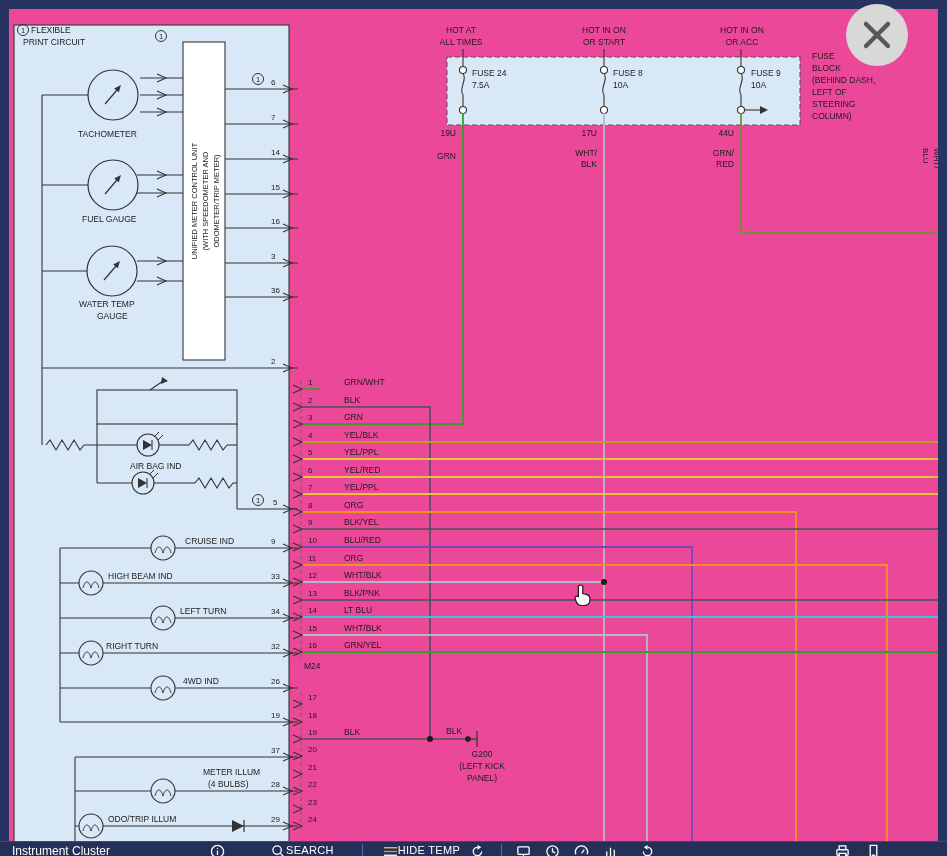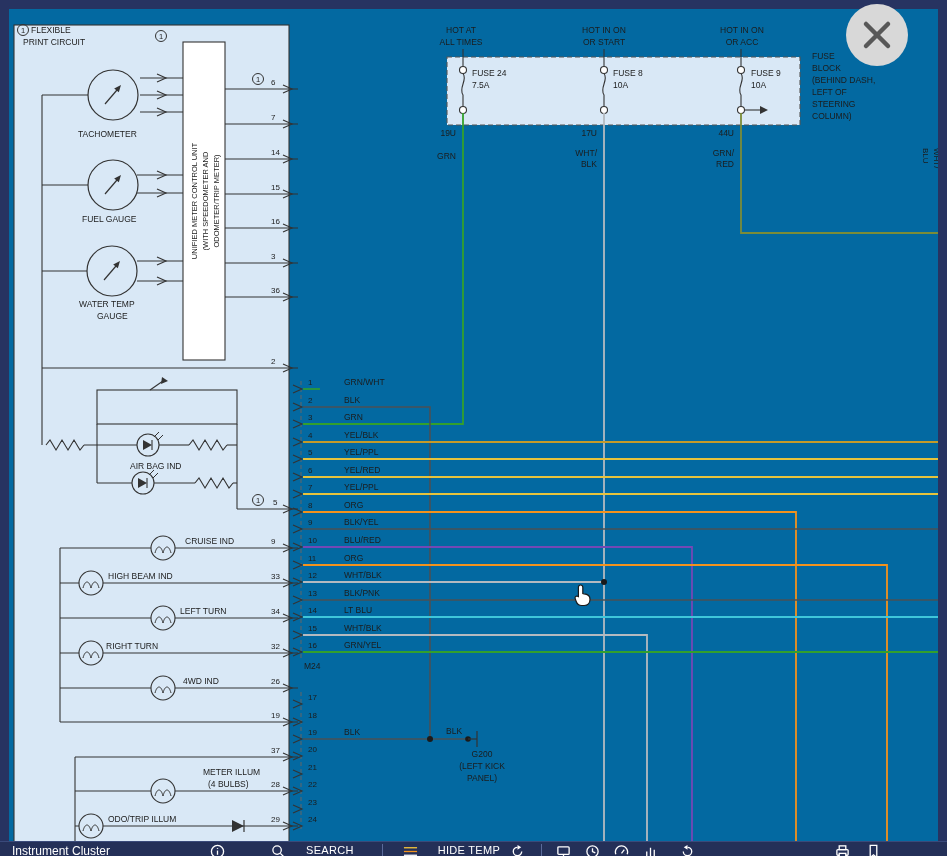--- a/index.html
+++ b/index.html
@@ -1,35 +1,35 @@
 <!DOCTYPE html>
 <html><head>
 <meta charset="utf-8">
 <style>
   *{margin:0;padding:0;box-sizing:border-box}
   html,body{width:947px;height:856px;overflow:hidden;background:#fff;font-family:"Liberation Sans",sans-serif}
-  .stage{position:relative;width:947px;height:856px;overflow:hidden;background:#0369a1}
+  .stage{position:relative;width:947px;height:856px;overflow:hidden;background:#ec4899}
   svg.diagram{position:absolute;left:0;top:0;display:block}
   svg text{font-family:"Liberation Sans",sans-serif;fill:#1c1c1c;font-size:8.5px}
   .t8{font-size:8px}.t75{font-size:7.5px}
   .mid{text-anchor:middle}.end{text-anchor:end}
   .ln{fill:none;stroke:#333;stroke-width:1.1}
   .ln12{fill:none;stroke:#333;stroke-width:1.2}
   .oc{fill:#fff;stroke:#333;stroke-width:1.1}
   .dash{stroke:#666;stroke-width:1;stroke-dasharray:4 3;fill:none}
   .dashbox{stroke:#555;stroke-width:1.1;stroke-dasharray:5 3}
   .wire{fill:none;stroke-width:1.8}
   .wired{fill:none;stroke-width:1.6}
   .dot{fill:#1a1a1a}
   .toolbar{position:absolute;left:0;top:841px;width:947px;height:26px;background:#243058;border-top:1px solid #3a4a7a;
     display:flex;align-items:flex-start;padding:2px 0 0 12px;color:#fff;overflow:hidden}
   .tb-title{font-size:12px;width:192px;white-space:nowrap;overflow:hidden}
   .tbi svg,.tbg svg{width:15px;height:15px;stroke:#fff;stroke-width:1.4;fill:none;display:inline-block;vertical-align:top}
   .tbg{display:inline-flex;align-items:flex-start}
-  .tb-label{font-size:11px;margin-left:20px;letter-spacing:.3px}
+  .tb-label{font-size:11px;margin-left:0;letter-spacing:.3px}
   .tb-div{width:1px;height:14px;background:#5a6a9a;display:inline-block}
   .tb-spacer{flex:1}
 </style>
 </head>
 <body>
 
 <div class="stage">
 <svg class="diagram" width="947" height="856" viewBox="0 0 947 856">
   <defs>
     <g id="chev">

